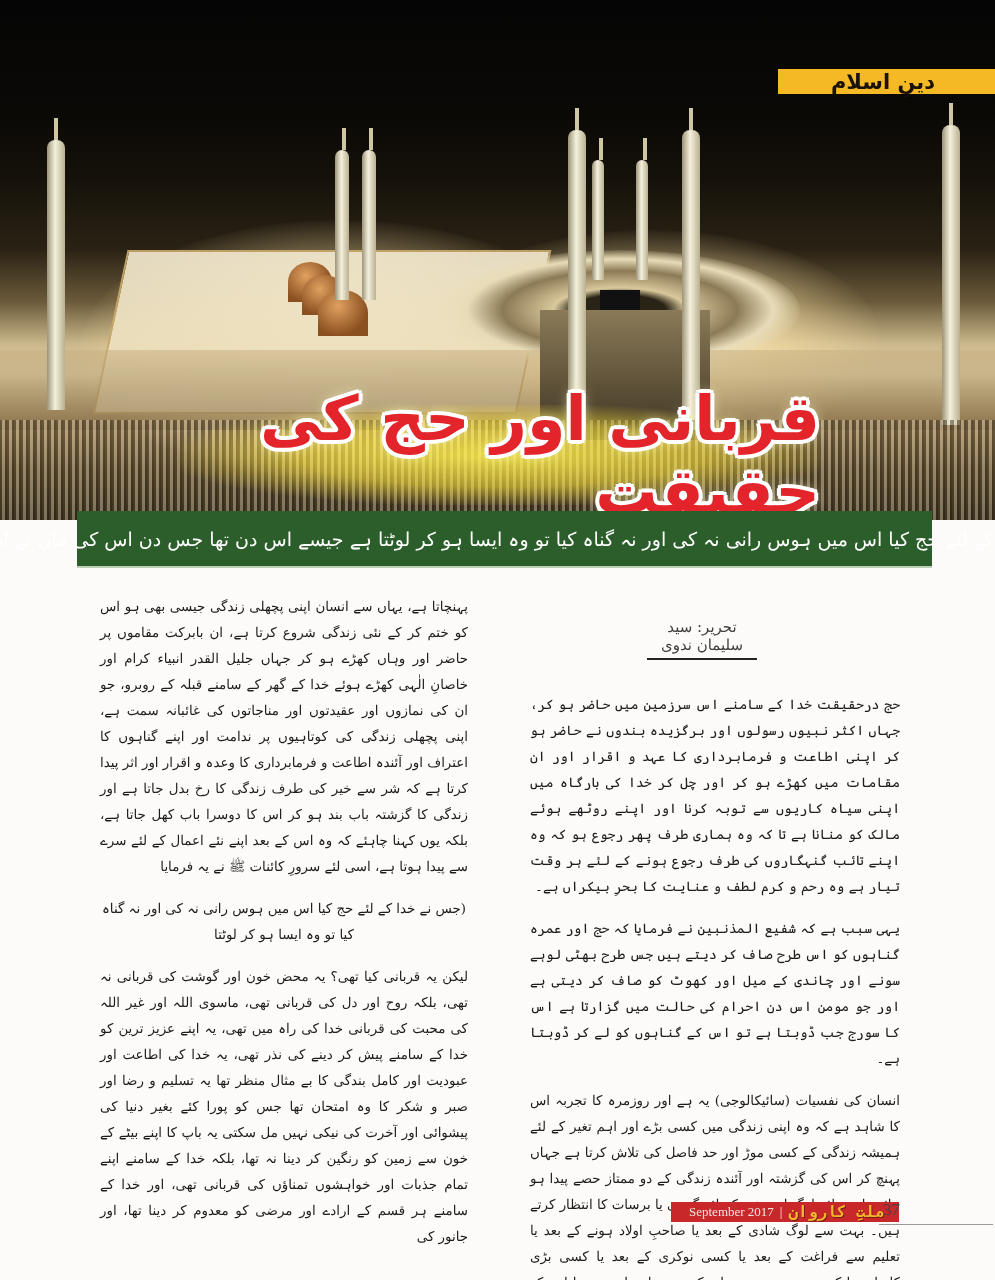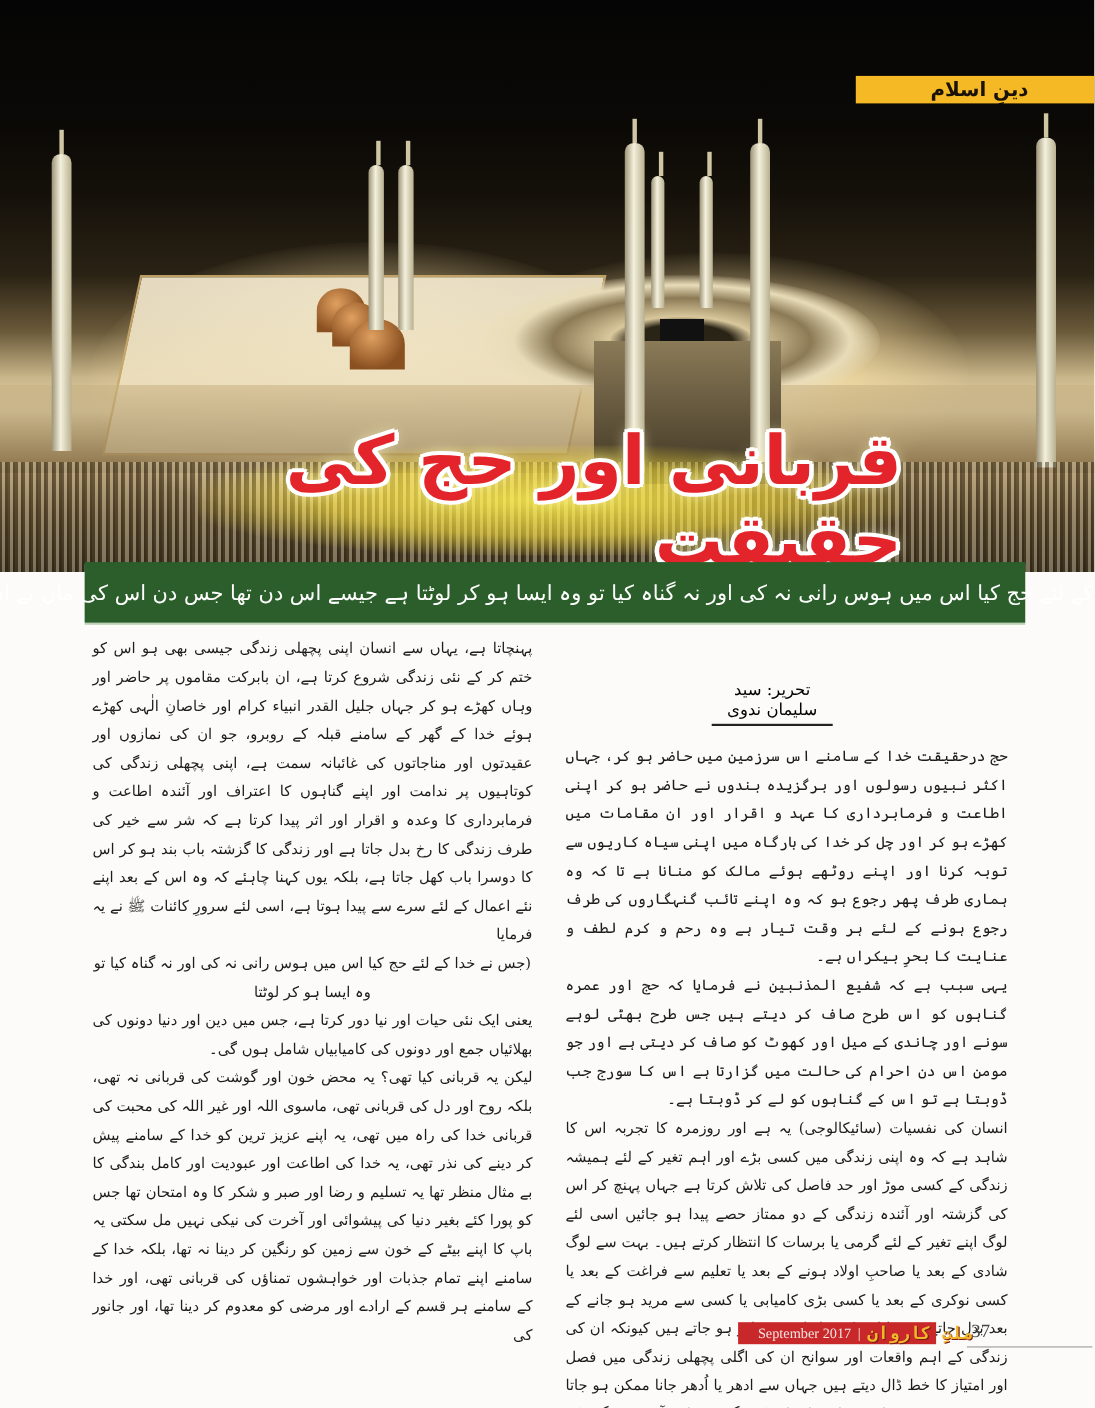--- a/index.html
+++ b/index.html
@@ -51,21 +51,21 @@
   }
 
   
   .section-tag {
     position: absolute; left: 778px; top: 69px; width: 217px; height: 25px;
     background: #f5b925;
     display: flex; align-items: center; justify-content: flex-start;
     direction: rtl; padding-right: 0;
   }
   .section-tag span {
-    font-family: "DejaVu Sans", sans-serif; font-weight: bold; font-size: 18px; color: #1a1208;
+    font-family: "DejaVu Sans", sans-serif; font-weight: bold; font-size: 21px; color: #1a1208;
     margin-right: 60px;
   }
 
   
   .title-wrap {
     position: absolute; left: 180px; top: 405px; width: 640px; height: 100px;
     display: flex; align-items: center; justify-content: flex-start;
     background: radial-gradient(ellipse at center, rgba(255,240,80,0.85) 0%, rgba(255,230,60,0.55) 45%, rgba(255,230,60,0) 75%);
   }
   .title {
@@ -81,40 +81,40 @@
     background: #2b5e2a; box-shadow: 0 2px 0 #bcd0b6;
     display: flex; align-items: center; justify-content: center;
   }
   .quote-banner span {
     direction: rtl; color: #fff; font-family: "DejaVu Serif", serif; font-size: 19px; white-space: nowrap;
   }
 
   
   .byline {
     position: absolute; left: 647px; top: 618px; width: 110px; text-align: center;
-    direction: rtl; font-family: "DejaVu Serif", serif; font-size: 15px; color: #000000;
+    direction: rtl; font-family: "DejaVu Serif", serif; font-size: 15px; color: #404040;
     border-bottom: 2px solid #222; padding-bottom: 4px;
   }
 
   
   .col {
     position: absolute; direction: rtl; text-align: justify; text-align-last: right;
     font-family: "DejaVu Serif", serif; font-size: 13.4px; line-height: 26px; color: #1d1d1d;
   }
-  .col p { margin: 0; }
+  .col p { margin: 16px; }
   .col-left { left: 84px; top: 578px; width: 400px; }
   .col-right { left: 514px; top: 676px; width: 402px; }
   .col .center-line { text-align: center; text-align-last: center; }
 
   
   .footer {
     position: absolute; left: 671px; top: 1202px; width: 322px; height: 28px;
   }
   .footer .red-bar {
-    position: absolute; left: 0; top: 0; width: 180px; height: 20px; background: #c8282a;
+    position: absolute; left: 0; top: 0; width: 228px; height: 20px; background: #c8282a;
     display: flex; align-items: center;
   }
   .footer .date {
     color: #f3e6e2; font-family: "Liberation Serif", serif; font-size: 13px; margin-left: 18px; white-space: nowrap;
   }
   .footer .sep { color: #f3e6e2; font-family: "Liberation Serif", serif; font-size: 13px; margin: 0 6px; }
   .footer .logo {
     direction: rtl; color: #f2b82d; font-weight: bold; font-size: 16px; font-family: Liberation Mono, monospace;
     text-shadow: 1px 1px 0 #7a1b14; white-space: nowrap;
   }
@@ -166,21 +166,20 @@
 
 <div class="col col-right">
   <p>حج درحقیقت خدا کے سامنے اس سرزمین میں حاضر ہو کر، جہاں اکثر نبیوں رسولوں اور برگزیدہ بندوں نے حاضر ہو کر اپنی اطاعت و فرمابرداری کا عہد و اقرار اور ان مقامات میں کھڑے ہو کر اور چل کر خدا کی بارگاہ میں اپنی سیاہ کاریوں سے توبہ کرنا اور اپنے روٹھے ہوئے مالک کو منانا ہے تا کہ وہ ہماری طرف پھر رجوع ہو کہ وہ اپنے تائب گنہگاروں کی طرف رجوع ہونے کے لئے ہر وقت تیار ہے وہ رحم و کرم لطف و عنایت کا بحرِ بیکراں ہے۔</p>
   <p>یہی سبب ہے کہ شفیع المذنبین نے فرمایا کہ حج اور عمرہ گناہوں کو اس طرح صاف کر دیتے ہیں جس طرح بھٹی لوہے سونے اور چاندی کے میل اور کھوٹ کو صاف کر دیتی ہے اور جو مومن اس دن احرام کی حالت میں گزارتا ہے اس کا سورج جب ڈوبتا ہے تو اس کے گناہوں کو لے کر ڈوبتا ہے۔</p>
   <p>انسان کی نفسیات (سائیکالوجی) یہ ہے اور روزمرہ کا تجربہ اس کا شاہد ہے کہ وہ اپنی زندگی میں کسی بڑے اور اہم تغیر کے لئے ہمیشہ زندگی کے کسی موڑ اور حد فاصل کی تلاش کرتا ہے جہاں پہنچ کر اس کی گزشتہ اور آئندہ زندگی کے دو ممتاز حصے پیدا ہو جائیں اسی لئے لوگ اپنے تغیر کے لئے گرمی یا برسات کا انتظار کرتے ہیں۔ بہت سے لوگ شادی کے بعد یا صاحبِ اولاد ہونے کے بعد یا تعلیم سے فراغت کے بعد یا کسی نوکری کے بعد یا کسی بڑی کامیابی یا کسی سے مرید ہو جانے کے بعد بدل جاتے ہیں یا اپنے کو بدل لینے پر قادر ہو جاتے ہیں کیونکہ ان کی زندگی کے اہم واقعات اور سوانح ان کی اگلی پچھلی زندگی میں فصل اور امتیاز کا خط ڈال دیتے ہیں جہاں سے ادھر یا اُدھر جانا ممکن ہو جاتا ہے، حج درحقیقت اسی طرح انسان کی گزشتہ اور آئندہ زندگی کے درمیان ایک حد فاصل کا کام دیتا ہے اور اصلاح اور تغیر کی جانب اپنی زندگی کو پھیر دینے کا موقع بہم</p>
 </div>
 
 <div class="col col-left">
   <p>پہنچاتا ہے، یہاں سے انسان اپنی پچھلی زندگی جیسی بھی ہو اس کو ختم کر کے نئی زندگی شروع کرتا ہے، ان بابرکت مقاموں پر حاضر اور وہاں کھڑے ہو کر جہاں جلیل القدر انبیاء کرام اور خاصانِ الٰہی کھڑے ہوئے خدا کے گھر کے سامنے قبلہ کے روبرو، جو ان کی نمازوں اور عقیدتوں اور مناجاتوں کی غائبانہ سمت ہے، اپنی پچھلی زندگی کی کوتاہیوں پر ندامت اور اپنے گناہوں کا اعتراف اور آئندہ اطاعت و فرمابرداری کا وعدہ و اقرار اور اثر پیدا کرتا ہے کہ شر سے خیر کی طرف زندگی کا رخ بدل جاتا ہے اور زندگی کا گزشتہ باب بند ہو کر اس کا دوسرا باب کھل جاتا ہے، بلکہ یوں کہنا چاہئے کہ وہ اس کے بعد اپنے نئے اعمال کے لئے سرے سے پیدا ہوتا ہے، اسی لئے سرورِ کائنات ﷺ نے یہ فرمایا</p>
   <p class="center-line">(جس نے خدا کے لئے حج کیا اس میں ہوس رانی نہ کی اور نہ گناہ کیا تو وہ ایسا ہو کر لوٹتا</p>
-  <p>یعنی ایک نئی حیات اور نیا دور کرتا ہے، جس میں دین اور دنیا دونوں کی بھلائیاں جمع اور دونوں کی کامیابیاں شامل ہوں گی۔</p>
   <p>لیکن یہ قربانی کیا تھی؟ یہ محض خون اور گوشت کی قربانی نہ تھی، بلکہ روح اور دل کی قربانی تھی، ماسوی اللہ اور غیر اللہ کی محبت کی قربانی خدا کی راہ میں تھی، یہ اپنے عزیز ترین کو خدا کے سامنے پیش کر دینے کی نذر تھی، یہ خدا کی اطاعت اور عبودیت اور کامل بندگی کا بے مثال منظر تھا یہ تسلیم و رضا اور صبر و شکر کا وہ امتحان تھا جس کو پورا کئے بغیر دنیا کی پیشوائی اور آخرت کی نیکی نہیں مل سکتی یہ باپ کا اپنے بیٹے کے خون سے زمین کو رنگین کر دینا نہ تھا، بلکہ خدا کے سامنے اپنے تمام جذبات اور خواہشوں تمناؤں کی قربانی تھی، اور خدا کے سامنے ہر قسم کے ارادے اور مرضی کو معدوم کر دینا تھا، اور جانور کی</p>
 </div>
 
 <div class="footer">
   <div class="red-bar">
     <span class="date">September 2017</span>
     <span class="sep">|</span>
     <span class="logo">ملتِ کاروان</span>
   </div>
   <div class="page-num">37</div>

